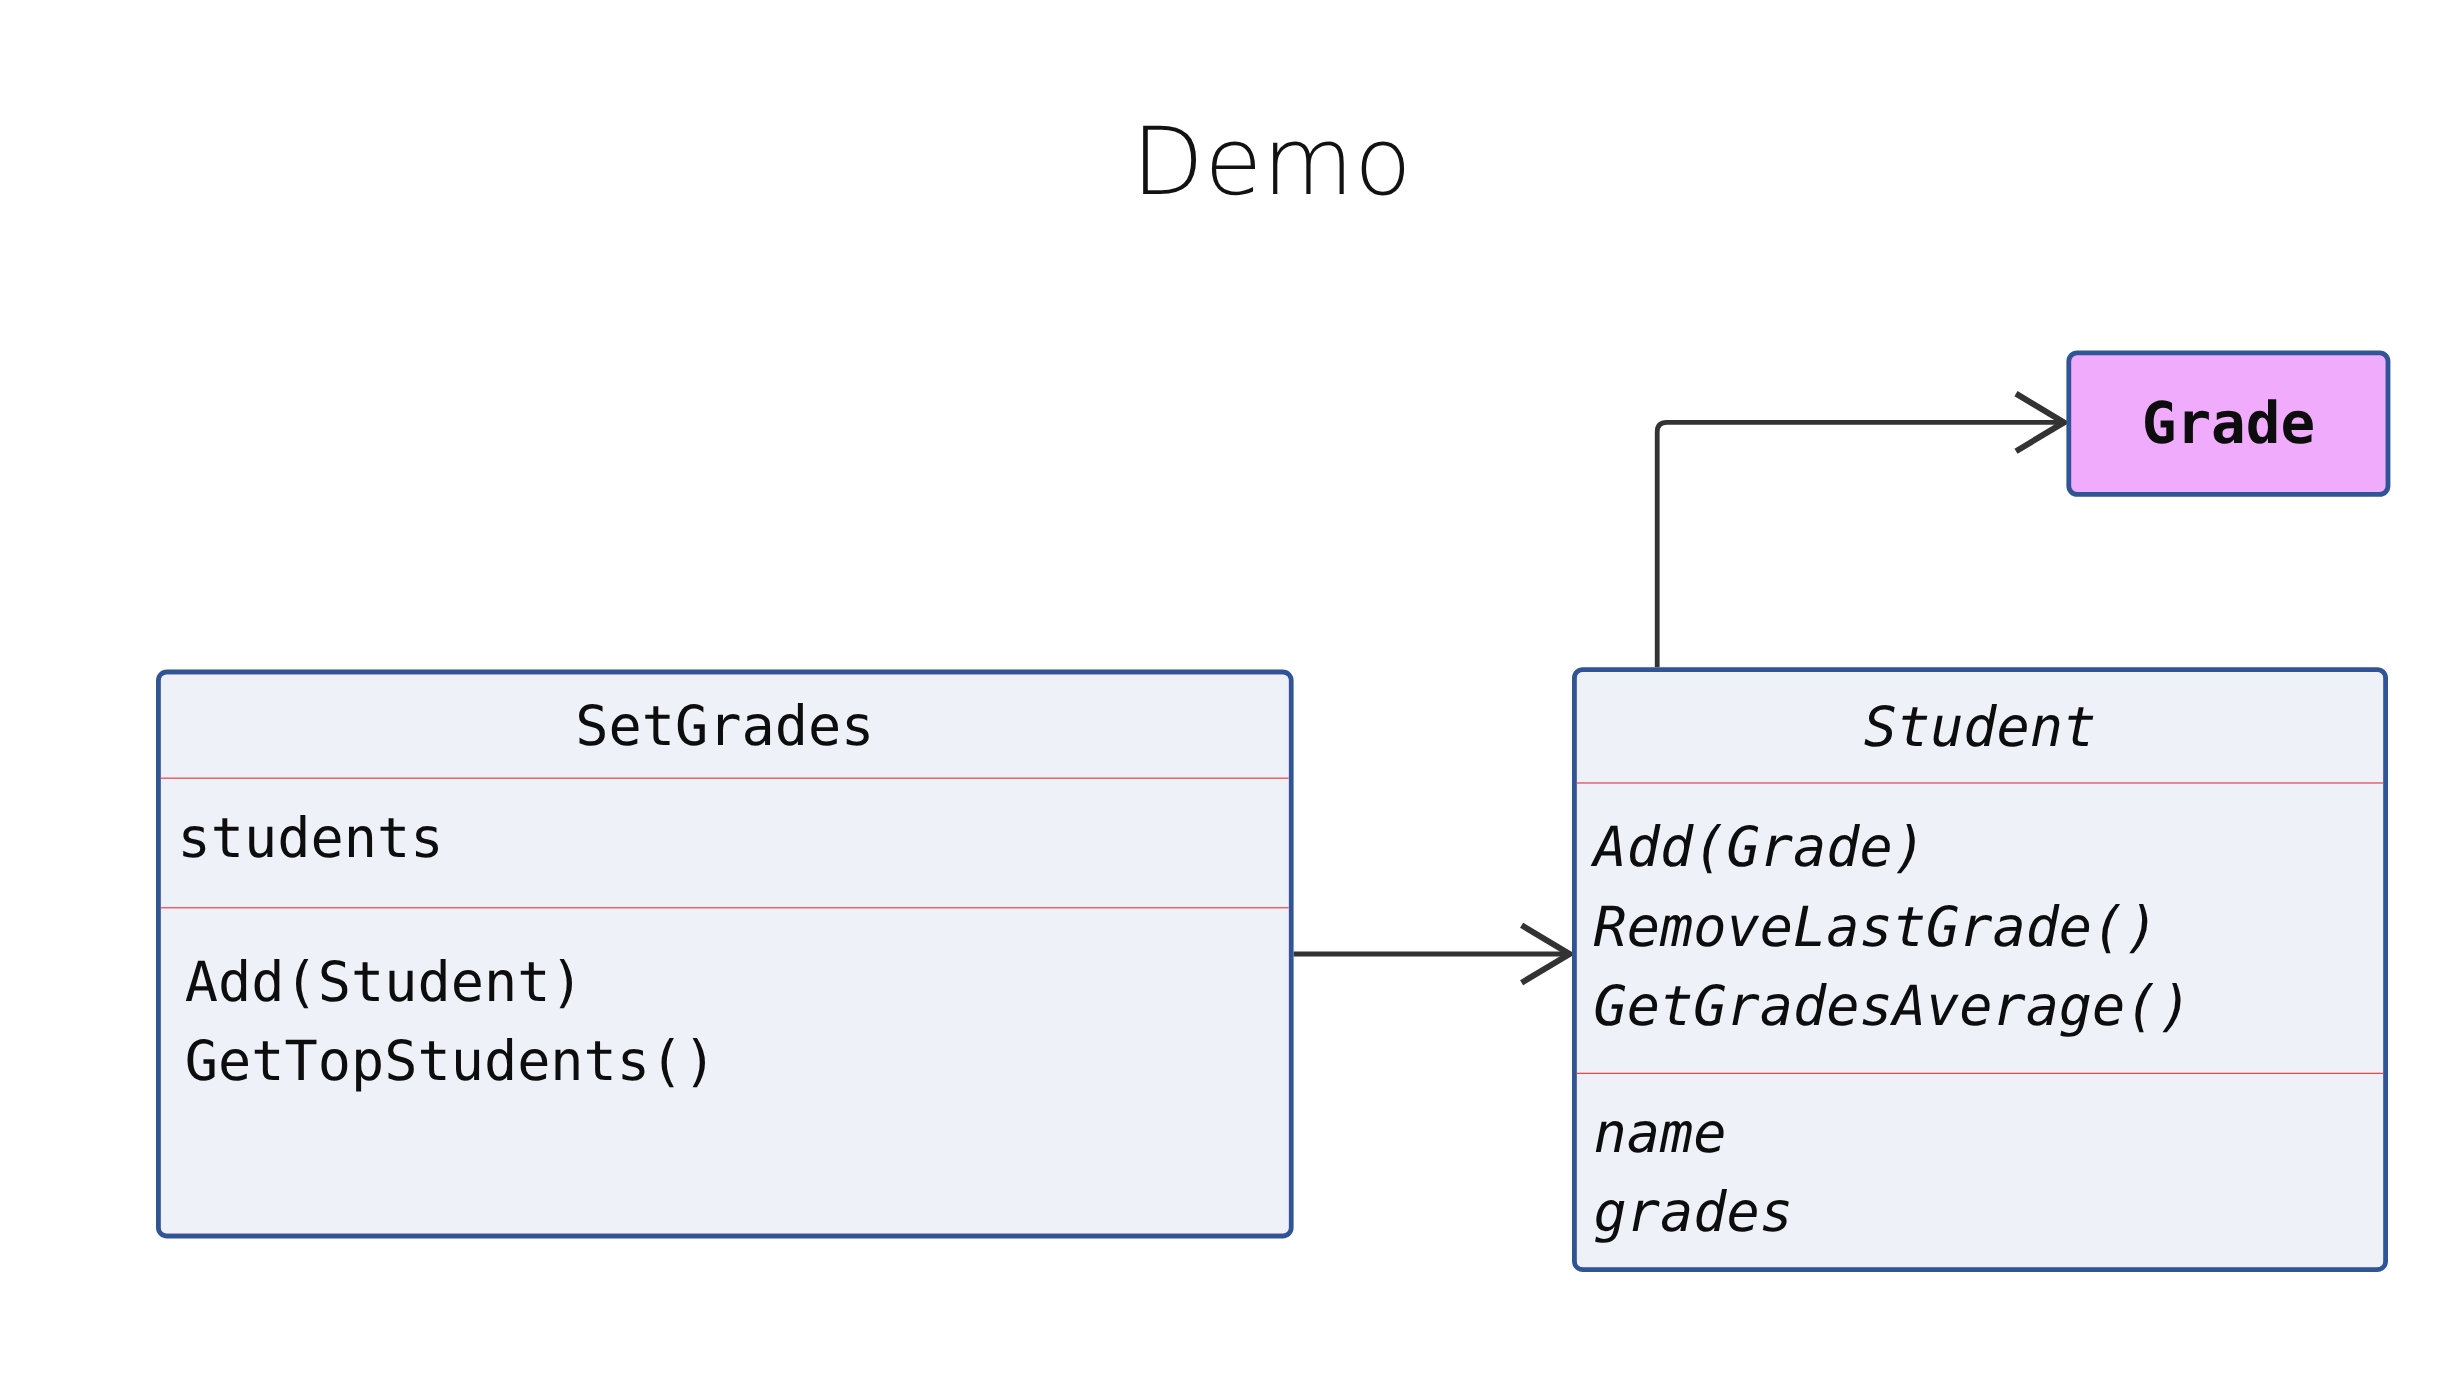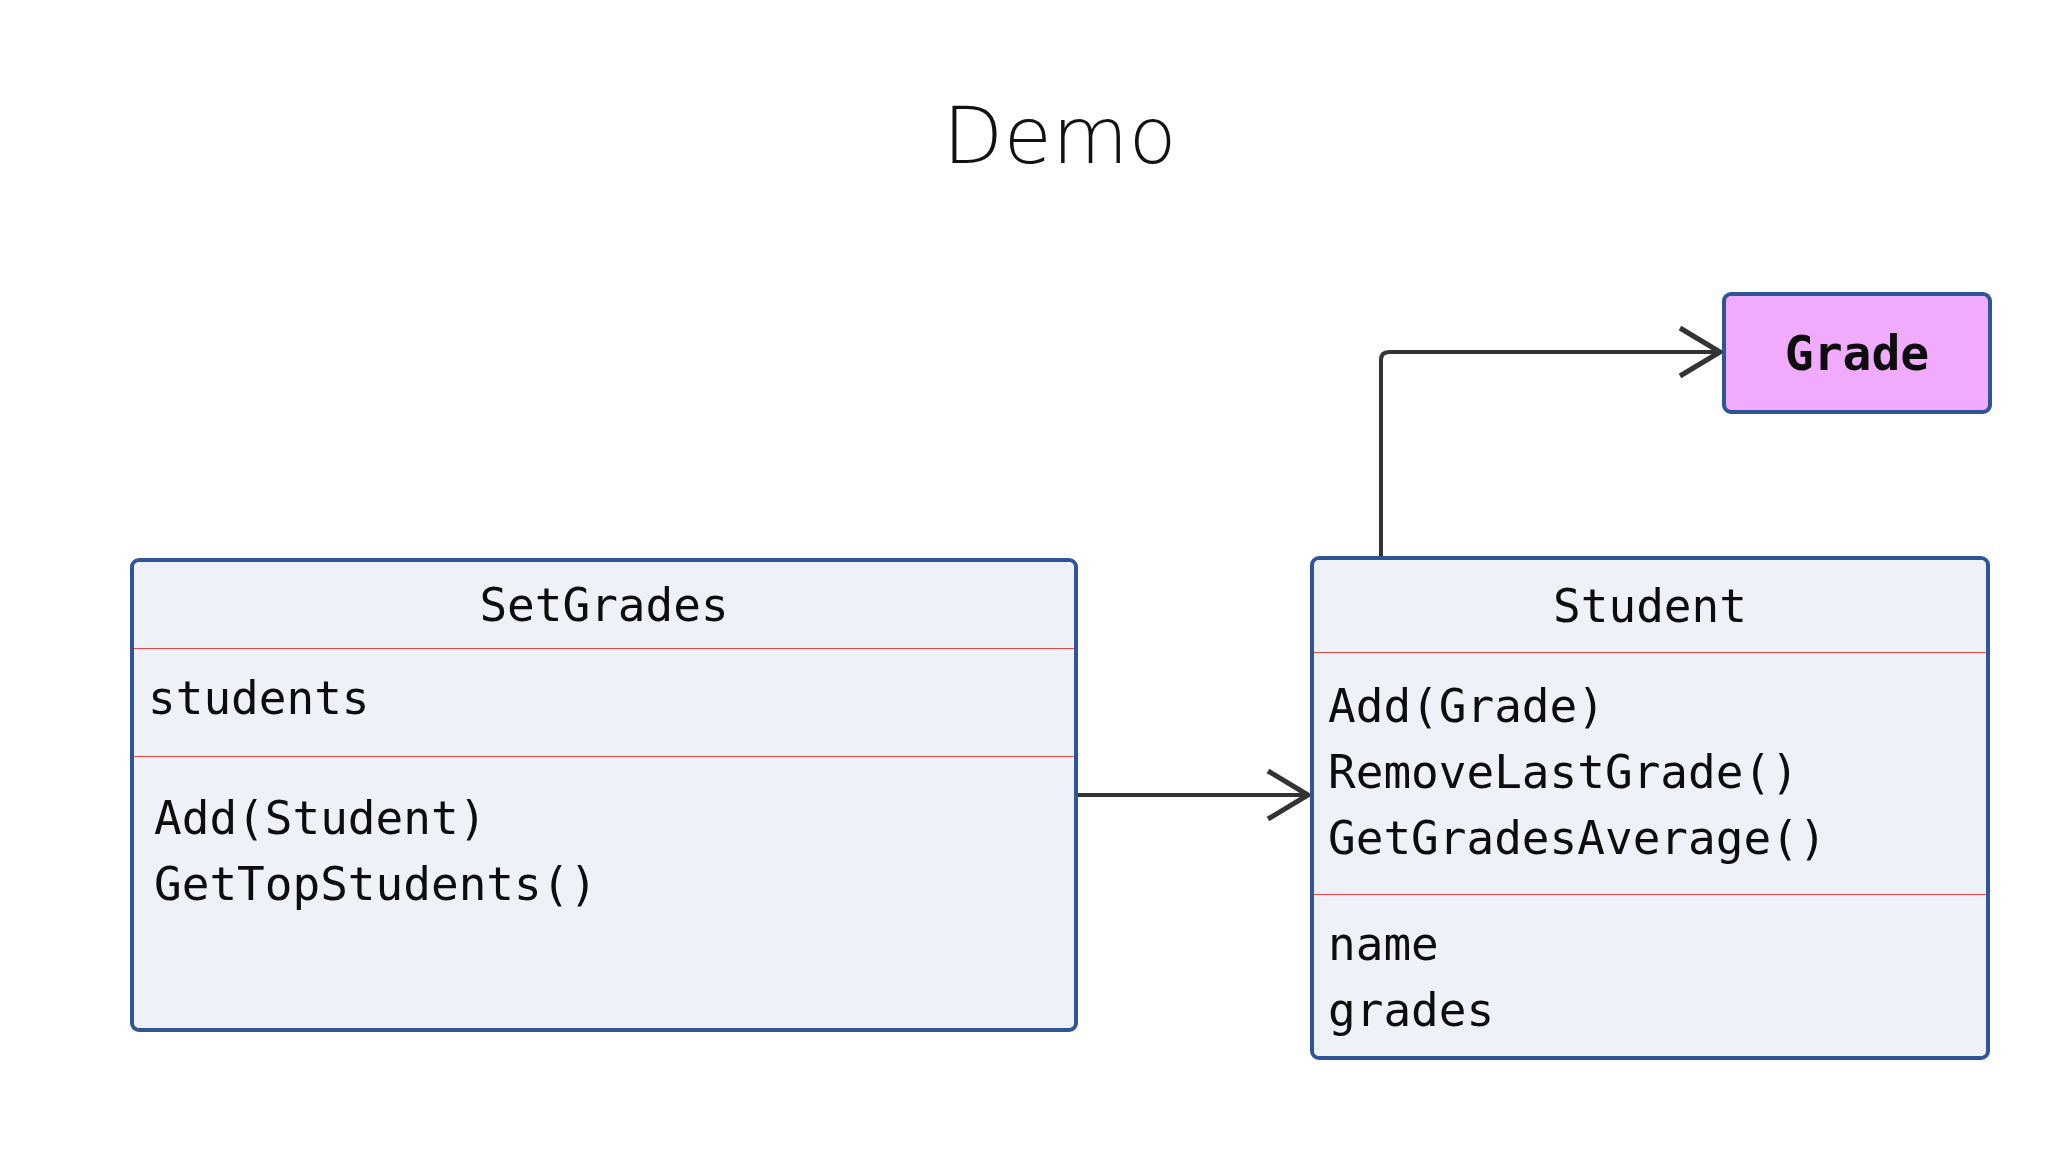--- a/index.html
+++ b/index.html
@@ -87,20 +87,21 @@
   #training-title-section  { height: 86px; }
   #training-attrs-section  { height: 108px; padding-top: 16px; }
   #training-methods-section{ height: 272px; padding-top: 28px; padding-left: 20px; }
 
   
   #box-student {
     left: 1274px;
     top: 556px;
     width: 680px;
     height: 504px;
+    font-style: italic;
   }
   #student-title-section  { height: 92px; }
   #student-attrs-section  { height: 162px; padding-top: 16px; }
   #student-methods-section{ height: 242px; padding-top: 20px; }
 
   
   #box-grade {
     left: 1686px;
     top: 292px;
     width: 270px;

